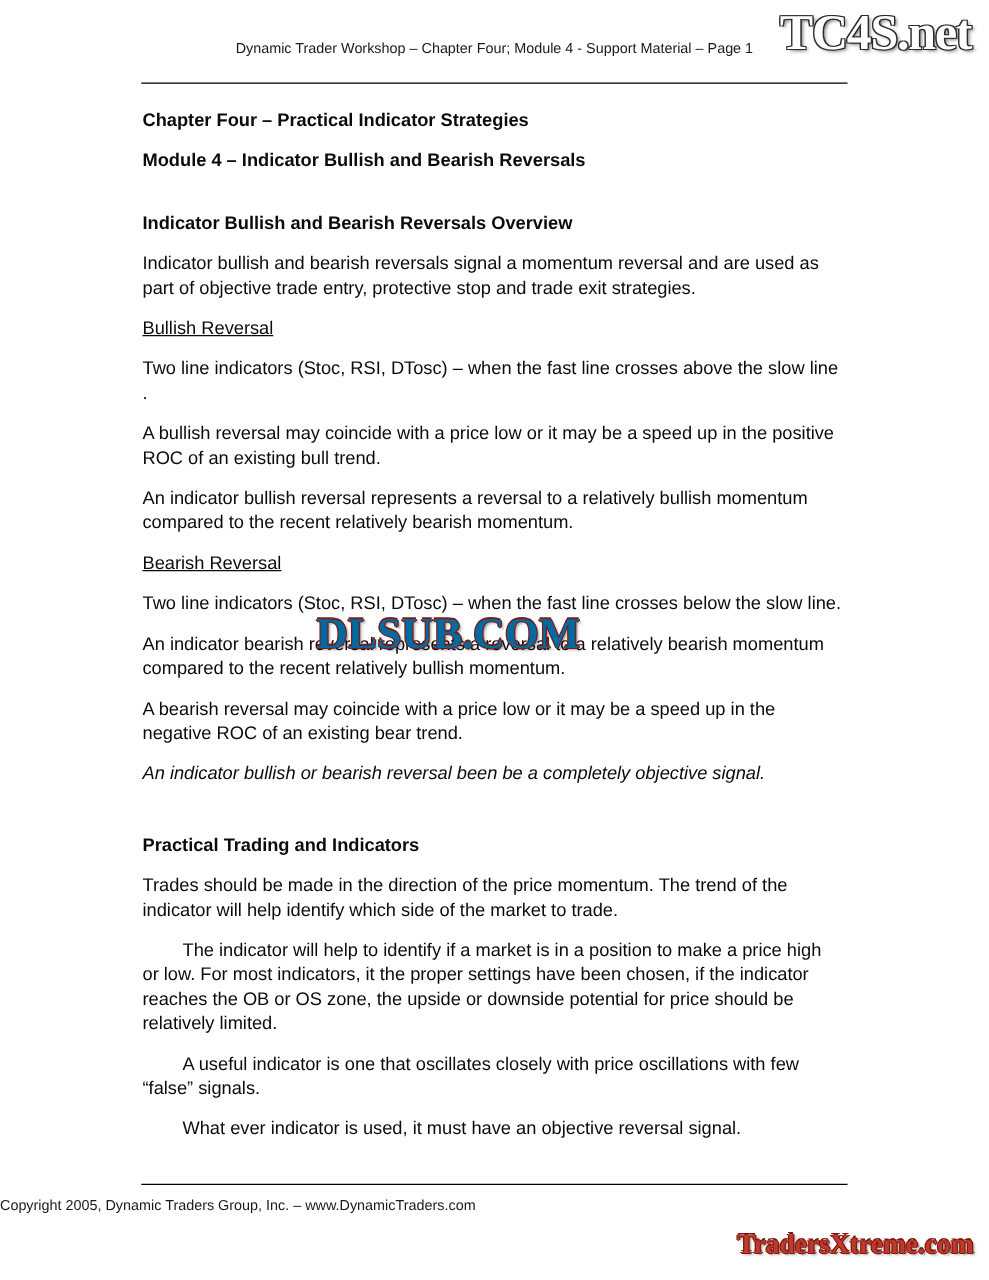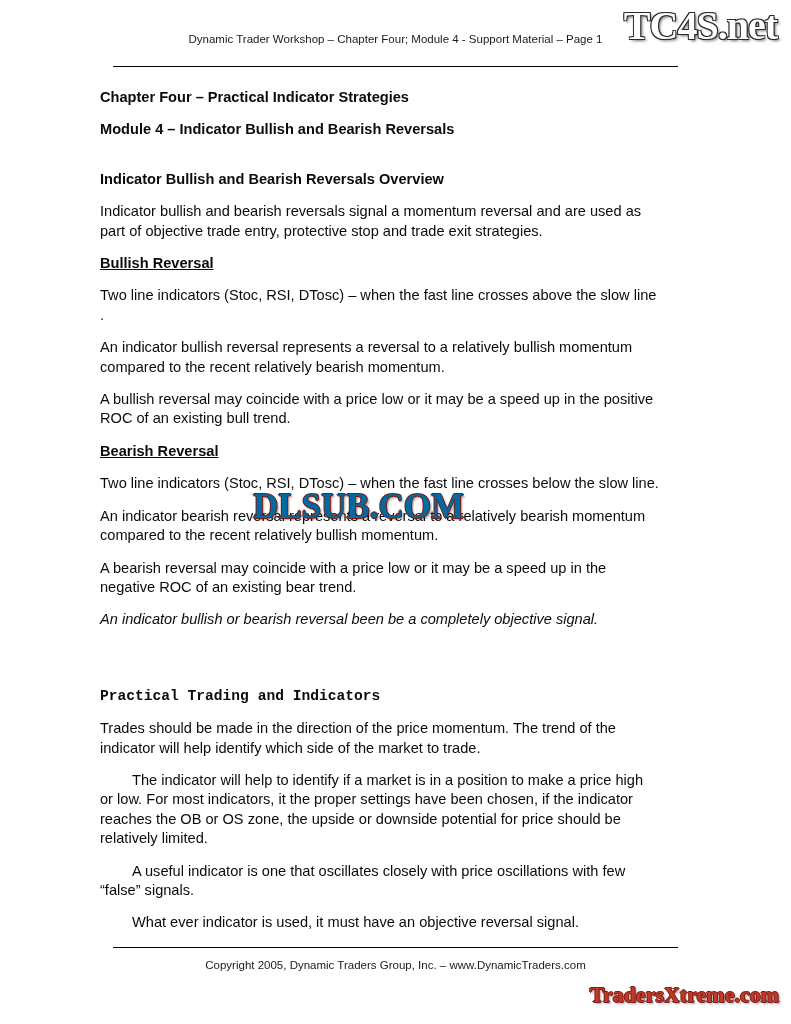--- a/index.html
+++ b/index.html
@@ -57,47 +57,46 @@
     right: 113px;
     height: 0;
     border-top: 1px solid #000;
   }
   .rule-top { top: 66px; }
   .rule-bottom { top: 947px; }
 
   
   .content {
     position: absolute;
-    left: 100px;
+    left: 114px;
     top: 88px;
     width: 560px;
   }
   .content p {
     margin: 0 0 13px 0;
     font-size: 14.6px;
     line-height: 1.33;
     color: #0b0b0b;
   }
   .title {
     font-weight: bold;
     font-size: 14.8px;
     margin-bottom: 8px;
   }
   .title.second { margin-bottom: 30px; }
   .section-head {
     font-weight: bold;
     font-size: 14.8px;
     margin-bottom: 11px;
   }
-  .section-head.spaced-top { margin-top: 57px; font-family: Liberation Mono, monospace; }
+  .section-head.spaced-top { margin-top: 38px; }
   .underline-head {
     text-decoration: underline;
     font-size: 14.6px;
     margin-bottom: 12px;
-    font-weight: bold;
   }
   .italic { font-style: italic; }
   .indent { text-indent: 32px; }
 
   
   .wm-mid {
     position: absolute;
     left: 253px;
     top: 487px;
     font-family: "Liberation Serif", serif;
@@ -111,21 +110,20 @@
        0 1px 0 #7e1b12,
        0 -1px 0 #7e1b12,
        2px 2px 2px rgba(0,0,0,.35);
   }
 
   
   .footer-text {
     position: absolute;
     left: 0; right: 0;
     top: 959px;
-    text-align: center;
     font-size: 11.5px;
     color: #1a1a1a;
   }
   .wm-bottom {
     position: absolute;
     right: 12px;
     top: 982px;
     font-family: "Liberation Serif", serif;
     font-size: 22px;
     font-weight: bold;
@@ -151,22 +149,22 @@
   <div class="content">
 
     <p class="title">Chapter Four – Practical Indicator Strategies</p>
     <p class="title second">Module 4 – Indicator Bullish and Bearish Reversals</p>
 
     <p class="section-head">Indicator Bullish and Bearish Reversals Overview</p>
     <p>Indicator bullish and bearish reversals signal a momentum reversal and are used as part of objective trade entry, protective stop and trade exit strategies.</p>
 
     <p class="underline-head">Bullish Reversal</p>
     <p>Two line indicators (Stoc, RSI, DTosc) – when the fast line crosses above the slow line .</p>
+    <p>A bullish reversal may coincide with a price low or it may be a speed up in the positive ROC of an existing bull trend.</p>
     <p>An indicator bullish reversal represents a reversal to a relatively bullish momentum compared to the recent relatively bearish momentum.</p>
-    <p>A bullish reversal may coincide with a price low or it may be a speed up in the positive ROC of an existing bull trend.</p>
 
     <p class="underline-head">Bearish Reversal</p>
     <p>Two line indicators (Stoc, RSI, DTosc) – when the fast line crosses below the slow line.</p>
     <p>An indicator bearish reversal represents a reversal to a relatively bearish momentum compared to the recent relatively bullish momentum.</p>
     <p>A bearish reversal may coincide with a price low or it may be a speed up in the negative ROC of an existing bear trend.</p>
     <p class="italic">An indicator bullish or bearish reversal been be a completely objective signal.</p>
 
     <p class="section-head spaced-top">Practical Trading and Indicators</p>
     <p>Trades should be made in the direction of the price momentum. The trend of the indicator will help identify which side of the market to trade.</p>
     <p class="indent">The indicator will help to identify if a market is in a position to make a price high or low. For most indicators, it the proper settings have been chosen, if the indicator reaches the OB or OS zone, the upside or downside potential for price should be relatively limited.</p>

